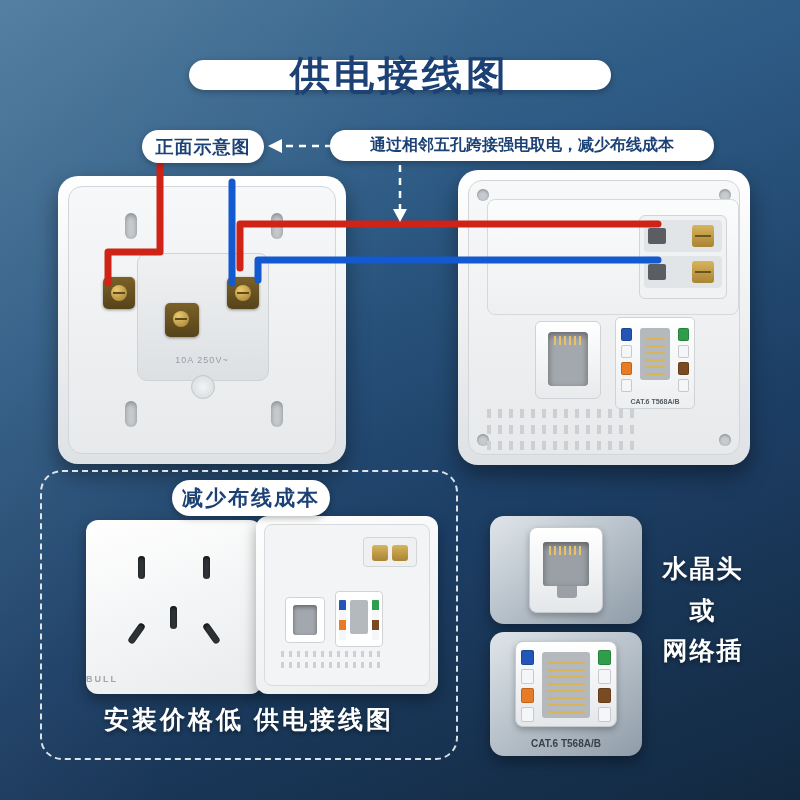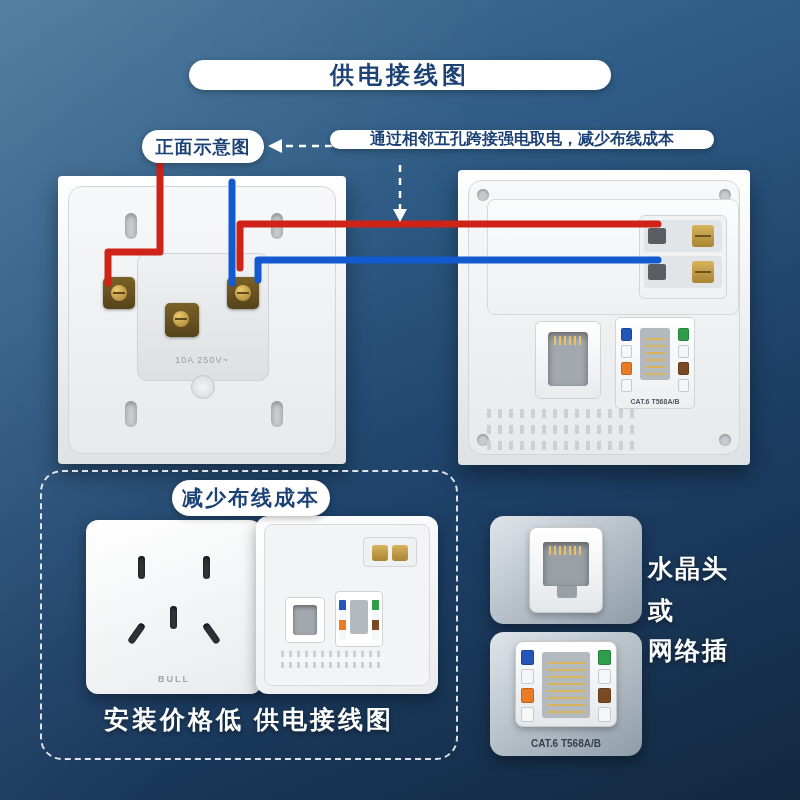--- a/index.html
+++ b/index.html
@@ -9,27 +9,27 @@
   }
   *{box-sizing:border-box; margin:0; padding:0;}
   body{width:800px;height:800px;overflow:hidden;font-family:"Liberation Sans","DejaVu Sans",sans-serif;}
   .stage{position:relative;width:800px;height:800px;
     background:linear-gradient(158deg,var(--bg-top) 0%,#2d5a84 32%,#1d3f66 62%,var(--bg-bottom) 100%);}
   .stage::before{content:"";position:absolute;inset:0;
     background:linear-gradient(115deg,rgba(255,255,255,.09),rgba(255,255,255,0) 45%);pointer-events:none;}
 
   .pill{position:absolute;background:#fff;border-radius:999px;display:flex;align-items:center;justify-content:center;
     color:var(--pill-text);font-weight:bold;box-shadow:0 2px 7px rgba(0,0,0,.3);z-index:3;white-space:nowrap;}
-  .title-pill{left:189px;top:60px;width:422px;height:30px;font-size:24px;letter-spacing:4px;}
+  .title-pill{left:189px;top:60px;width:422px;height:30px;font-size:40px;letter-spacing:4px;}
   .wall-pill{left:142px;top:130px;width:122px;height:33px;font-size:18px;letter-spacing:1px;}
-  .note-pill{left:330px;top:130px;width:384px;height:19px;font-size:16px;}
+  .note-pill{left:330px;top:130px;width:384px;height:31px;font-size:16px;}
   .power-pill{left:316px;top:226px;width:144px;height:32px;font-size:19px;letter-spacing:2px;}
 
   .device{position:absolute;background:linear-gradient(180deg,#ffffff,#eceef0 55%,#dfe2e5);
-    border-radius:4px;box-shadow:0 10px 22px rgba(0,0,0,.4);z-index:1;}
+    border-radius:20px;box-shadow:0 10px 22px rgba(0,0,0,.4);z-index:1;}
   .device-inner{position:absolute;inset:10px;border-radius:14px;border:1px solid #d3d6d9;
     background:linear-gradient(180deg,#f7f8f9,#e7e9eb);}
 
   
   .socket-back{left:58px;top:176px;width:288px;height:288px;}
   .slot{position:absolute;width:12px;height:26px;background:#c6cacd;border-radius:6px;
     box-shadow:inset 0 2px 5px rgba(0,0,0,.3);}
   .slot.tl{left:56px;top:26px;} .slot.tr{left:202px;top:26px;}
   .slot.bl{left:56px;top:214px;} .slot.br{left:202px;top:214px;}
   .core{position:absolute;left:68px;top:66px;width:132px;height:128px;border-radius:10px;
@@ -93,21 +93,21 @@
     border:2px dashed rgba(255,255,255,.85);border-radius:22px;z-index:1;}
   .front-title{left:130px;top:8px;width:158px;height:36px;font-size:21px;letter-spacing:2px;position:absolute;}
   .socket-front{position:absolute;left:44px;top:48px;width:176px;height:174px;border-radius:12px;
     background:linear-gradient(160deg,#ffffff,#e9ebed);box-shadow:0 6px 14px rgba(0,0,0,.35);}
   .slit{position:absolute;width:7px;height:23px;background:#2f3337;border-radius:3.5px;
     box-shadow:inset 0 2px 3px rgba(0,0,0,.6),0 1px 0 rgba(255,255,255,.6);}
   .slit.s1{left:52px;top:36px;} .slit.s2{left:117px;top:36px;}
   .slit.se{left:84px;top:86px;}
   .slit.s4{left:47px;top:102px;transform:rotate(35deg);}
   .slit.s5{left:122px;top:102px;transform:rotate(-35deg);}
-  .brand{position:absolute;left:0;right:0;bottom:10px;text-align:center;font-size:9px;
+  .brand{position:absolute;left:0;right:0;bottom:10px;font-size:9px;
     font-weight:bold;letter-spacing:2px;color:#a0a6ac;}
   .panel-front{position:absolute;left:214px;top:44px;width:182px;height:178px;border-radius:12px;
     background:linear-gradient(160deg,#ffffff,#e9ebed);box-shadow:0 6px 14px rgba(0,0,0,.35);}
   .pf-inner{position:absolute;inset:8px;border:1px solid #d8dbde;border-radius:8px;background:#f3f4f6;}
   .mini-tblock{position:absolute;right:12px;top:12px;width:54px;height:30px;background:#eef0f2;
     border:1px solid #d3d6d9;border-radius:4px;}
   .mini-screw{position:absolute;top:7px;width:16px;height:16px;border-radius:3px;
     background:linear-gradient(#d8b45c,#a88434);}
   .mini-screw.m1{left:8px;} .mini-screw.m2{right:8px;}
   .mini-rj45{position:absolute;left:20px;top:72px;width:40px;height:46px;border-radius:4px;
@@ -139,21 +139,21 @@
   .ks-notch{position:absolute;left:27px;top:58px;width:20px;height:12px;background:#9aa0a6;
     border-radius:0 0 3px 3px;}
   .ks-top{position:absolute;left:25px;top:9px;width:102px;height:86px;border-radius:8px;
     background:linear-gradient(#ffffff,#e4e7ea);border:1px solid #c6cacd;box-shadow:0 3px 6px rgba(0,0,0,.25);}
   .chip2{position:absolute;width:13px;height:15px;border-radius:2px;border:1px solid rgba(0,0,0,.18);}
   .chip2.l{left:5px;} .chip2.r{right:5px;}
   .chip2.q1{top:8px;} .chip2.q2{top:27px;} .chip2.q3{top:46px;} .chip2.q4{top:65px;}
   .ks-center{position:absolute;left:26px;right:26px;top:10px;height:66px;background:#b4b9be;border-radius:3px;}
   .card2-label{position:absolute;left:0;right:0;bottom:7px;text-align:center;font-size:10px;
     font-weight:bold;color:#39414b;}
-  .opt-text{position:absolute;left:648px;width:110px;text-align:left;color:#fff;font-weight:bold;
+  .opt-text{position:absolute;left:648px;width:110px;text-align:center;color:#fff;font-weight:bold;
     font-size:25px;letter-spacing:2px;text-shadow:0 2px 4px rgba(0,0,0,.45);z-index:1;}
   .opt1{top:552px;} .opt2{top:594px;} .opt3{top:634px;}
 </style>
 </head>
 <body>
 
 <div class="stage">
 
   <div class="pill title-pill">供电接线图</div>
 

